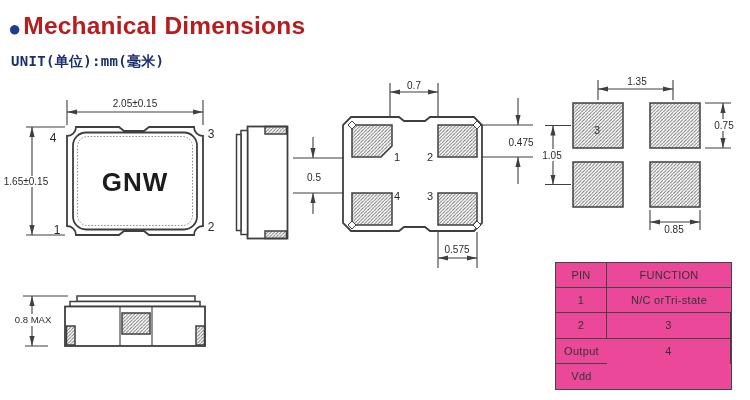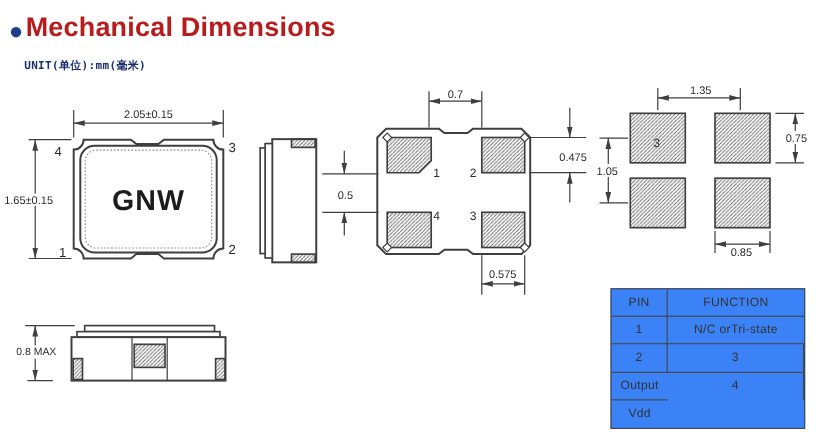--- a/index.html
+++ b/index.html
@@ -4,38 +4,38 @@
 <style>
   html,body{margin:0;padding:0;}
   body{width:750px;height:400px;position:relative;background:#ffffff;
        font-family:"Liberation Sans",sans-serif;overflow:hidden;}
   .abs{position:absolute;}
   
   #title-row{left:8px;top:12px;display:flex;align-items:baseline;white-space:nowrap;}
   #title-bullet{color:#203c8c;font-size:22px;line-height:22px;transform:translateY(2px);}
   #title-text{color:#b91c1c;font-weight:bold;font-size:24.5px;letter-spacing:.2px;margin-left:2px;}
   #title-sub{color:#2e4b9b;font-size:22px;margin-left:10px;font-family:"DejaVu Sans",sans-serif;}
-  #unit-label{left:22px;top:53px;color:#1b2f6e;font-weight:bold;font-size:10px;
+  #unit-label{left:11px;top:53px;color:#1b2f6e;font-weight:bold;font-size:14px;
               font-family:"DejaVu Sans Mono",monospace;letter-spacing:.3px;}
   
   #drawing{left:0;top:0;}
   svg text{font-family:"Liberation Sans",sans-serif;fill:#2b2b2b;}
   .dim{font-size:10px;}
   .pin{font-size:12px;}
   .pinm{font-size:11px;}
   .gnw{font-size:26px;font-weight:bold;letter-spacing:1px;fill:#1c1c1c;}
   .ln{stroke:#3f3f3f;stroke-width:1.1;fill:none;}
   .body{stroke:#3f3f3f;stroke-width:1.8;fill:#fff;}
   .body2{stroke:#3f3f3f;stroke-width:1.5;fill:#fff;}
   .pad{stroke:#3f3f3f;stroke-width:1.5;fill:url(#hatch);}
   .bg{fill:#fff;}
   
   #pin-table{left:555px;top:262px;width:177px;height:128px;border:1.6px solid #444;
              display:grid;grid-template-columns:51px 1fr;grid-template-rows:repeat(5,1fr);
-             box-sizing:border-box;background:#3b82f6;}
+             box-sizing:border-box;background:#ec4899;}
   #pin-table .cell{border-right:1.3px solid #444;border-bottom:1.3px solid #444;
              display:flex;align-items:center;justify-content:center;
              font-size:11px;color:#333;letter-spacing:.3px;}
   #pin-table .cell.last-col{border-right:none;}
   #pin-table .cell.last-row{border-bottom:none;}
 </style>
 </head>
 <body>
 
 <div class="abs" id="title-row">

